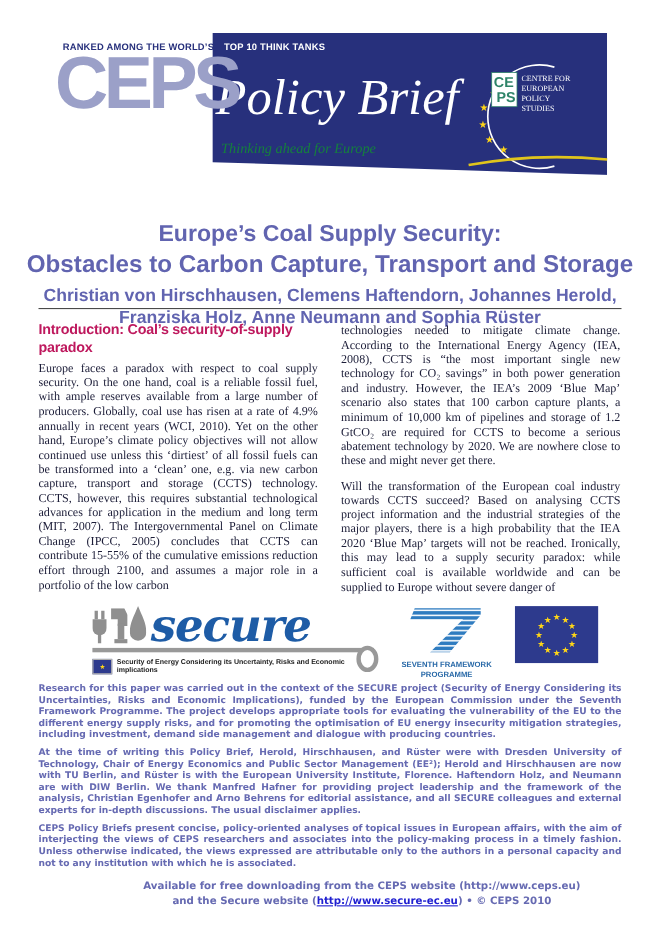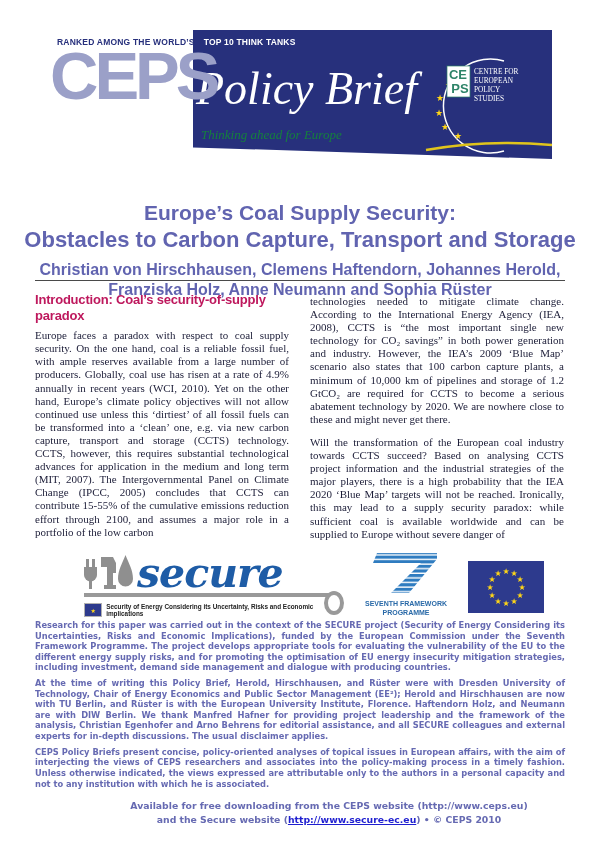--- a/index.html
+++ b/index.html
@@ -34,21 +34,21 @@
   
   .columns { position:absolute; top:292px; left:35px; width:530px; display:flex; gap:21px; }
   .col { width:254px; }
   .col-heading { font-size:13px; font-weight:bold; color:#be185d; line-height:1.2; letter-spacing:-0.2px; }
   .body-text { font-family:"Liberation Serif",serif; font-size:11px; line-height:13.1px;
                text-align:justify; color:#1c1d38; margin:6px 0 0 0; }
   .col-right .first { margin-top:3px; }
   .col-right .second { margin-top:10px; }
 
   
-  .logos-row { position:absolute; top:551px; left:84px; width:460px; display:flex; align-items:flex-end; }
+  .logos-row { position:absolute; top:551px; left:84px; width:460px; display:flex; align-items:flex-start; }
   .secure-logo { width:268px; }
   .secure-top { display:flex; align-items:flex-end; }
   .secure-icons { display:flex; gap:2px; align-items:flex-end; padding-bottom:2px; }
   .secure-word { font-family:"DejaVu Serif",serif; font-weight:bold; font-style:italic; font-size:41px;
                  line-height:0.85; color:#1e5ca6; letter-spacing:-1px; margin-left:4px; }
   .key-line { position:relative; height:4px; background:#999; margin-top:2px; width:256px; }
   .key-ring { position:absolute; right:-4px; top:-2px; width:12px; height:16px;
               border:4px solid #999; border-radius:50%; background:#fff; }
   .secure-tagline { display:flex; align-items:center; gap:4px; margin-top:6px; }
   .mini-flag { width:17px; height:12px; background:#2d3a8d; border:1px solid #b0b0b0;

